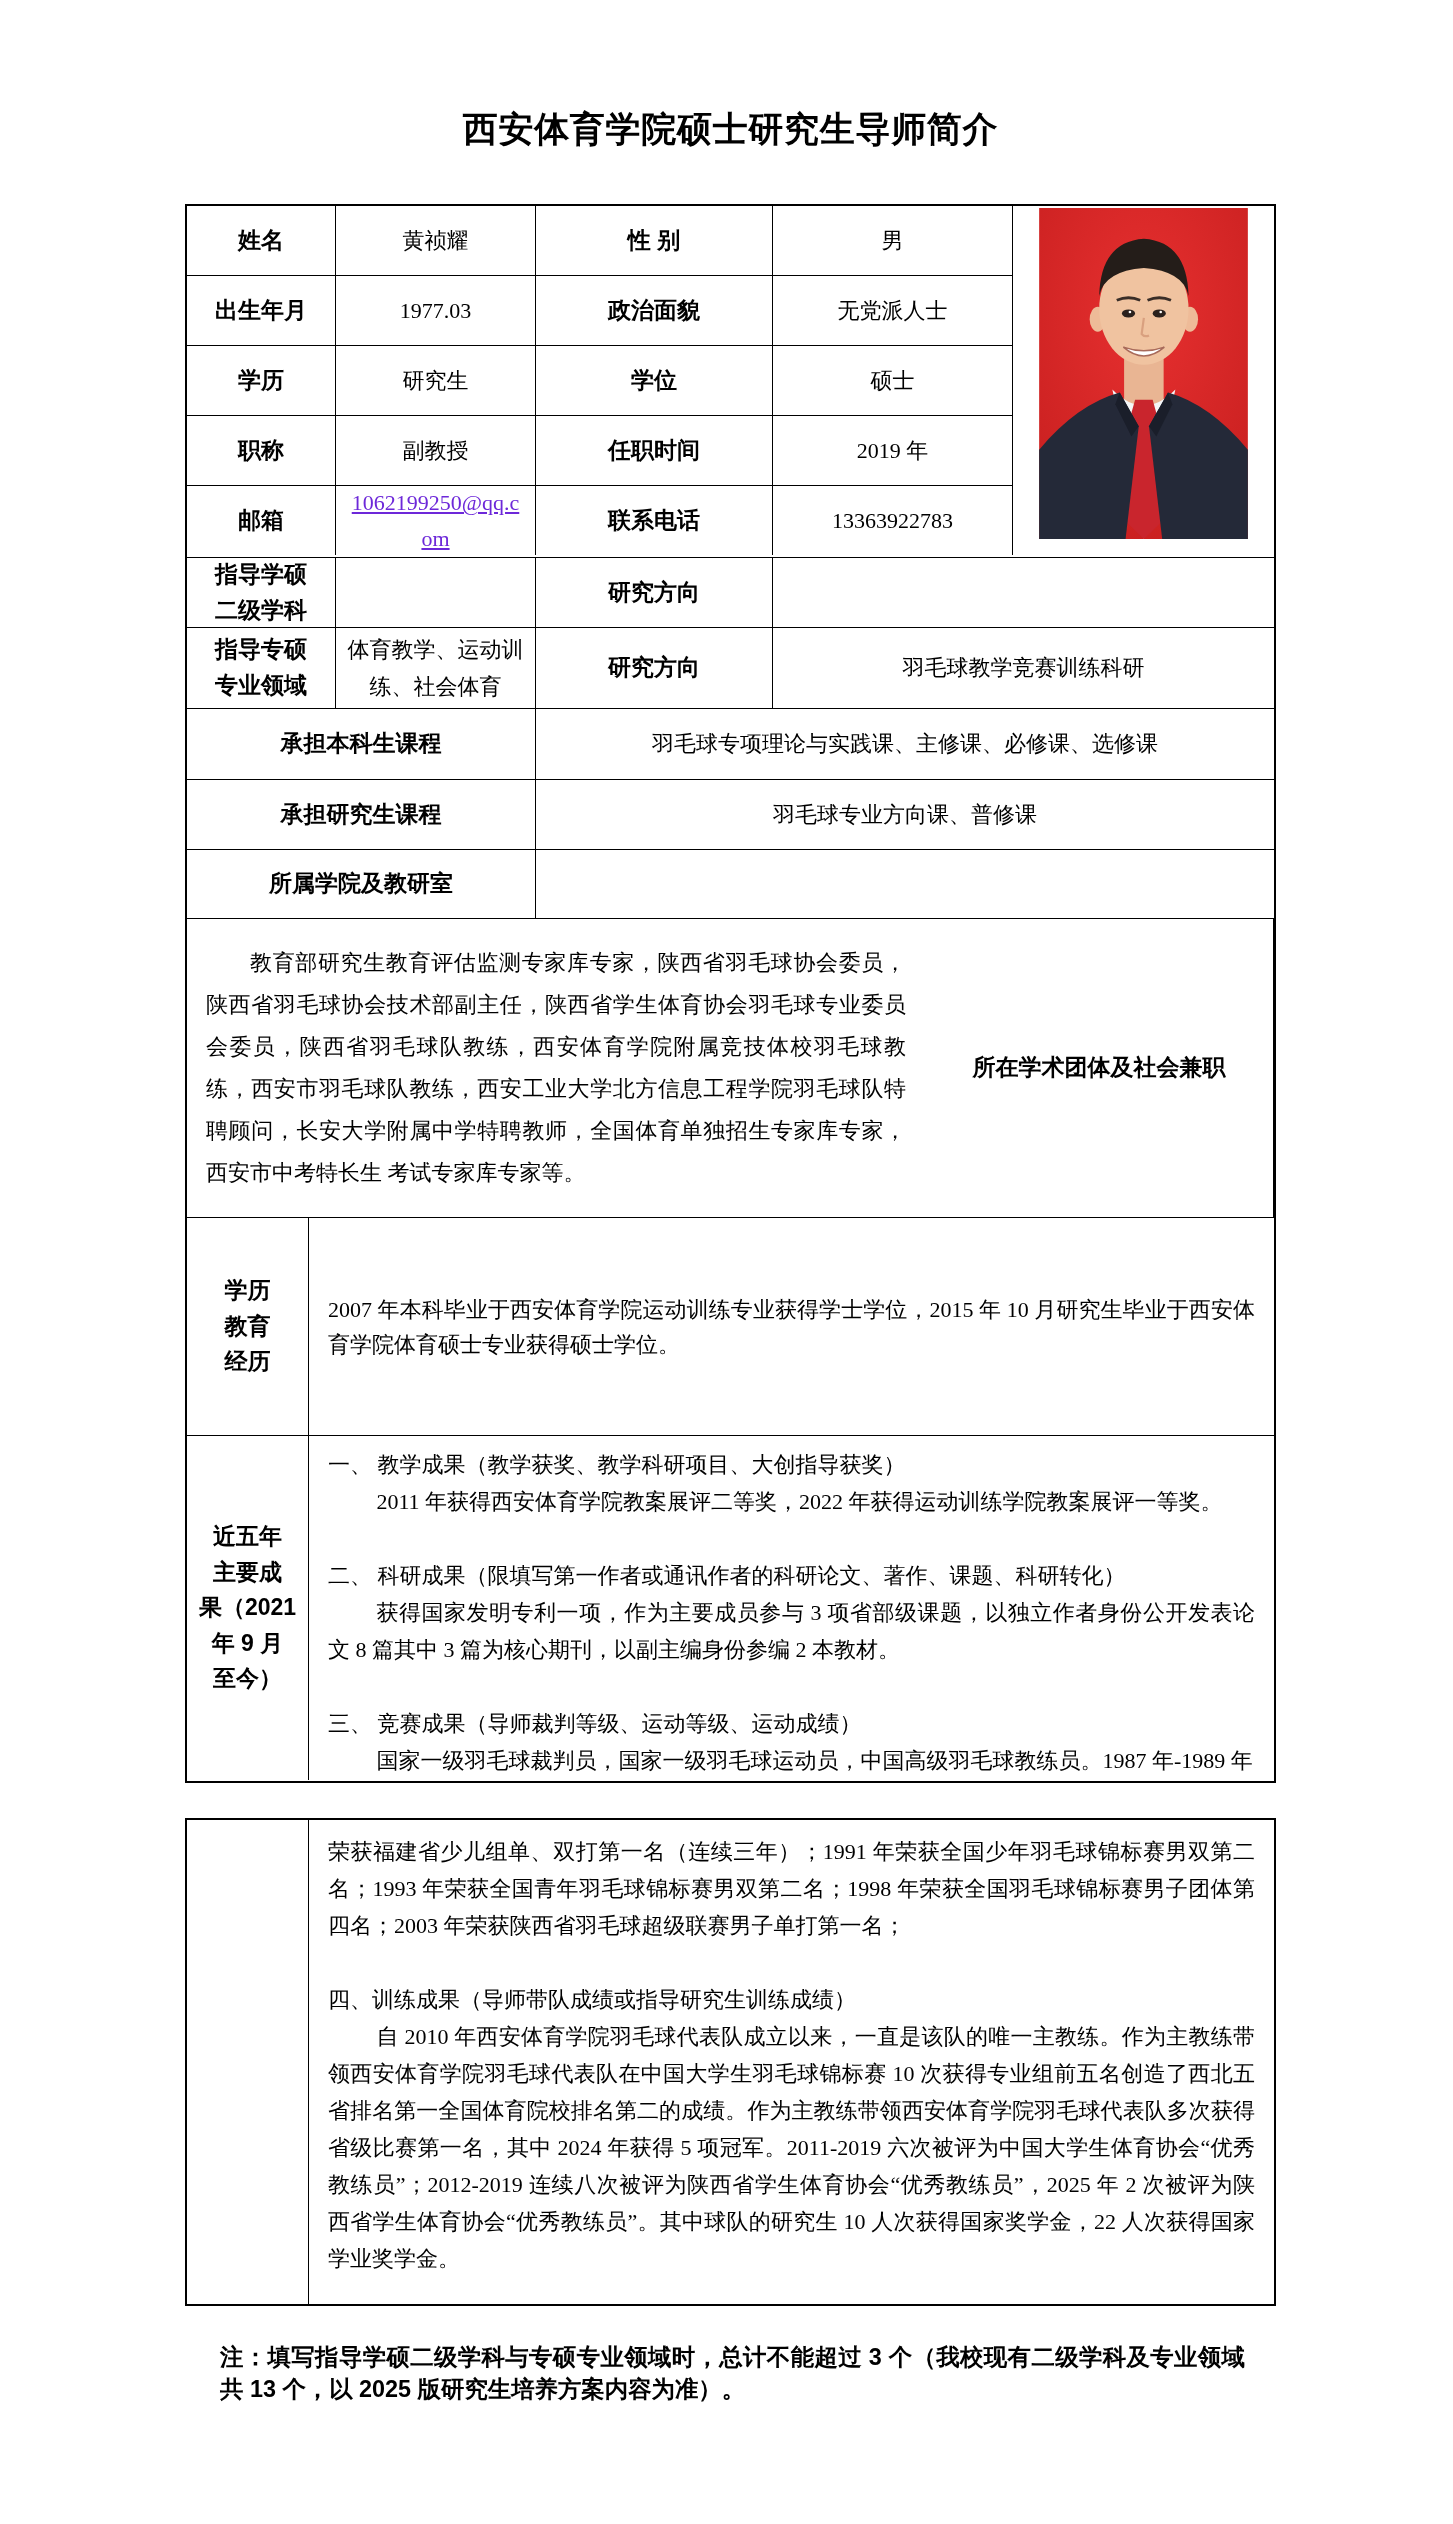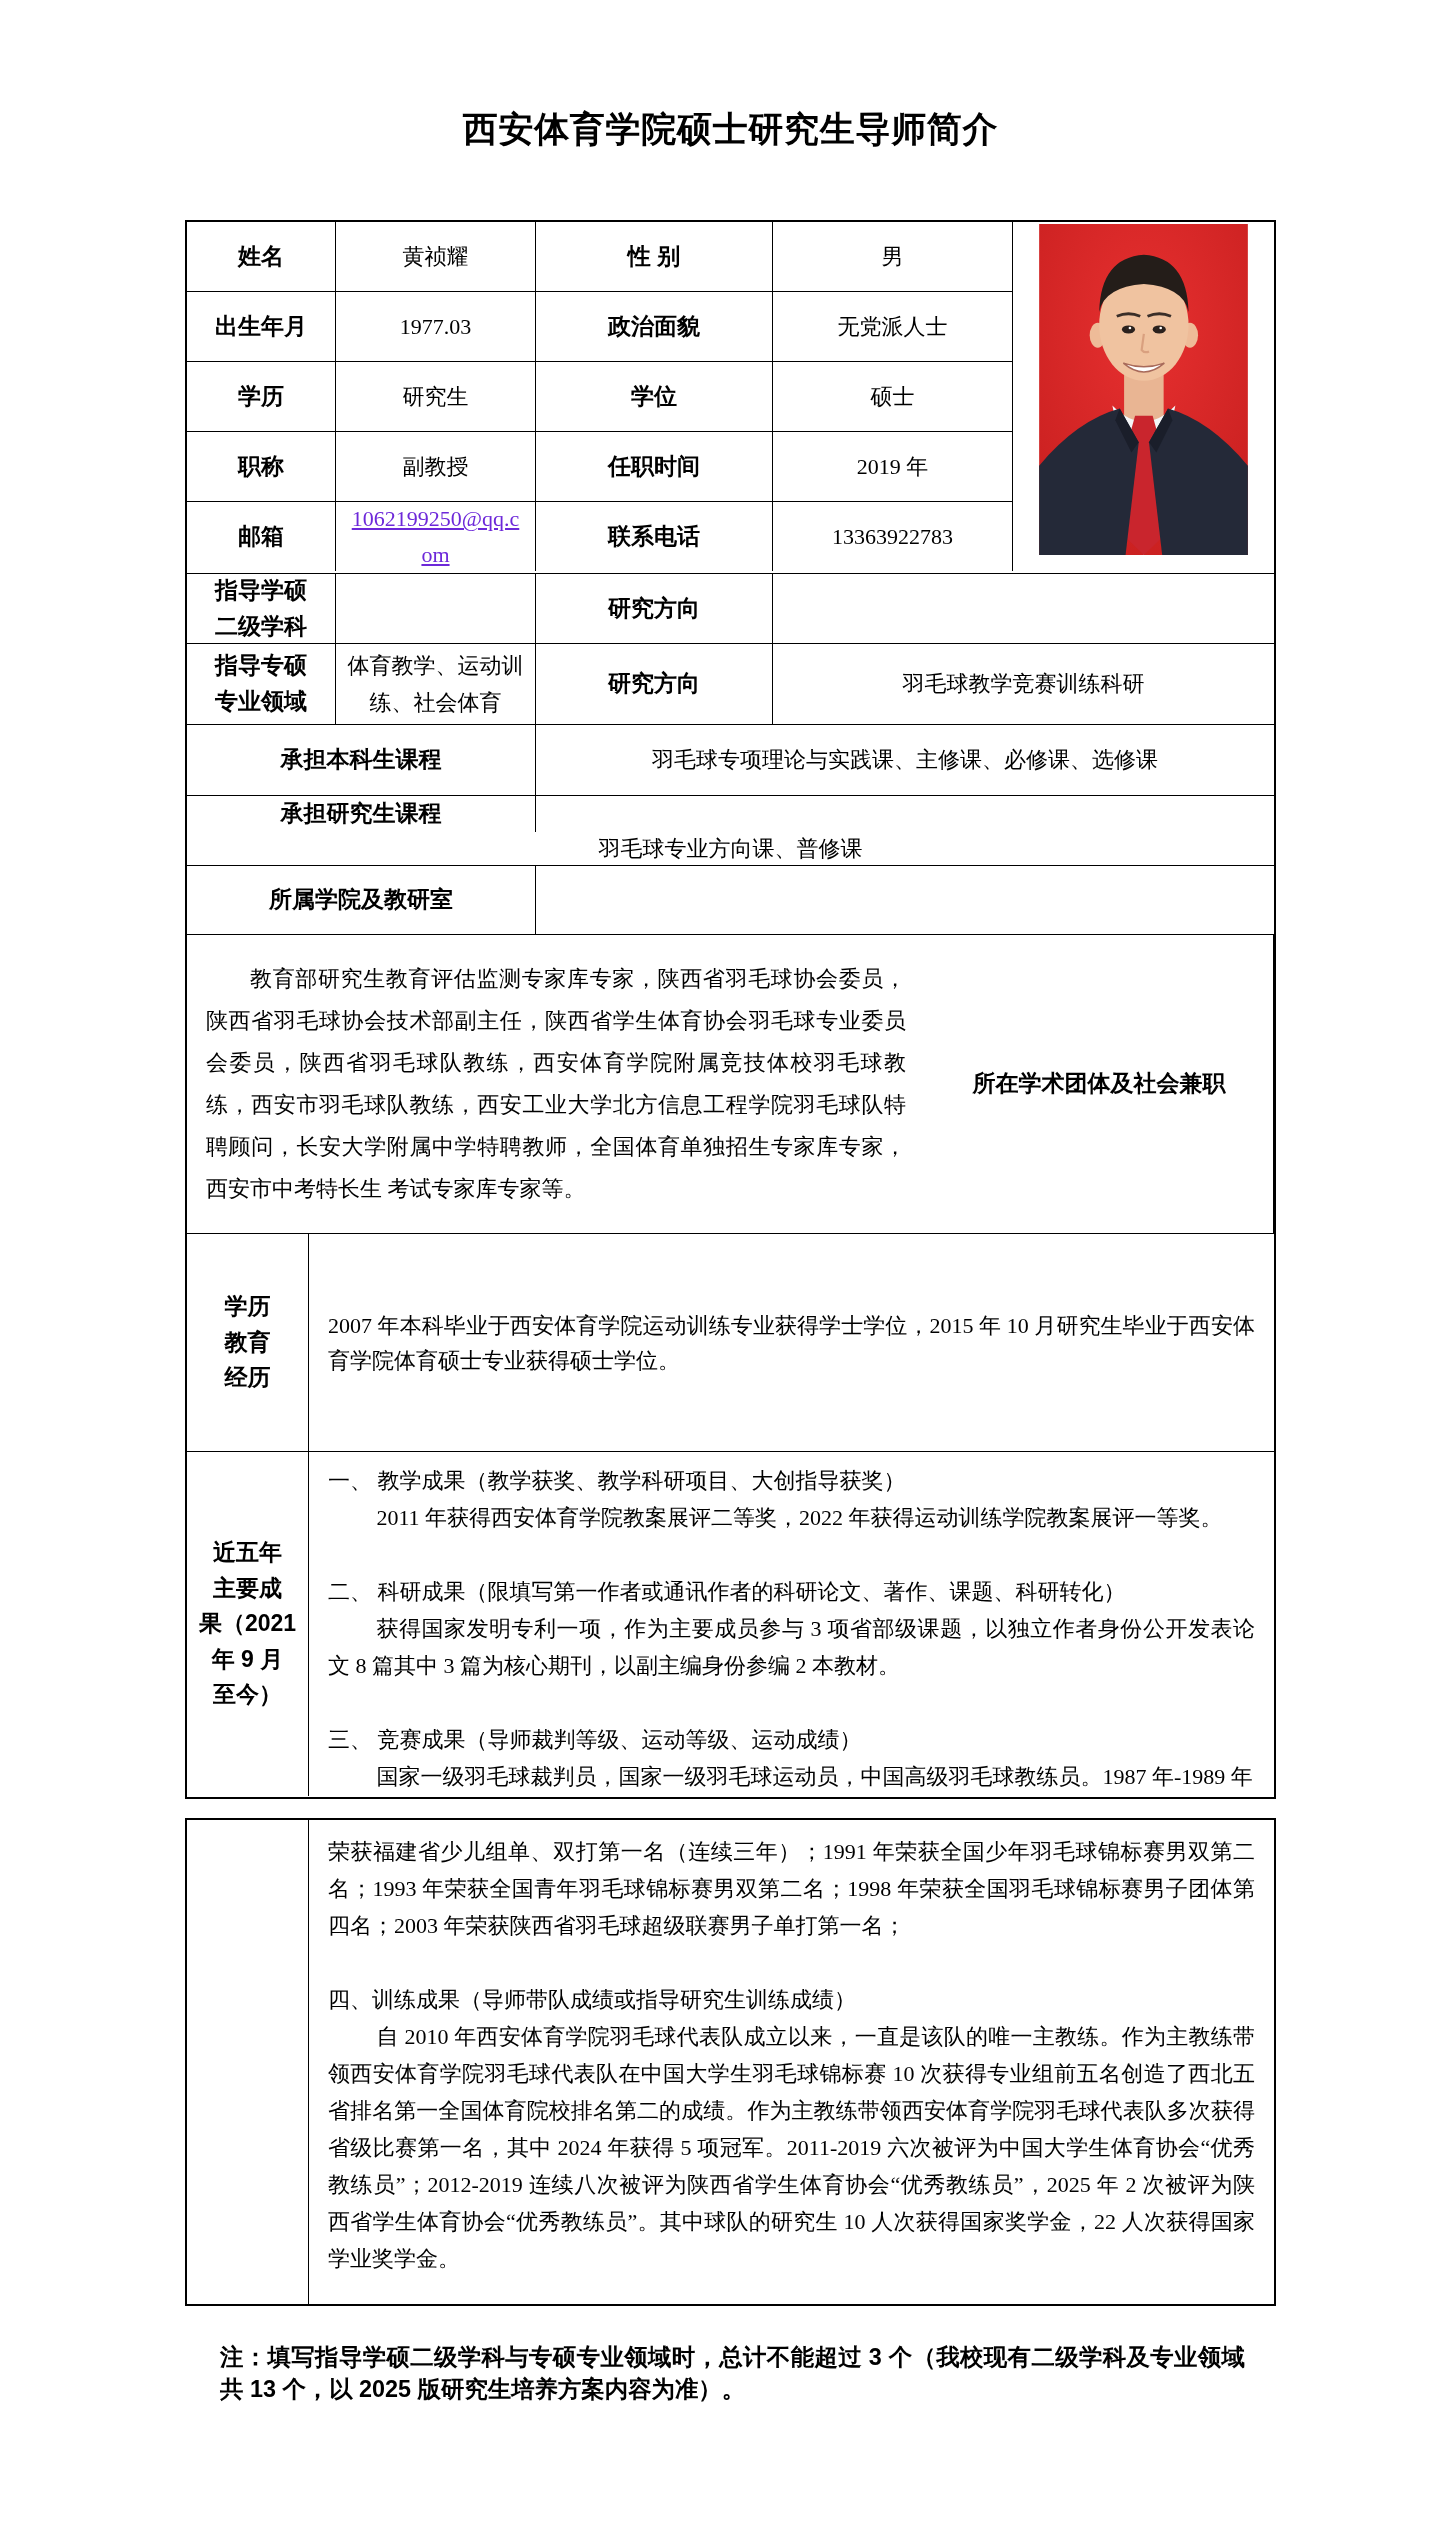--- a/index.html
+++ b/index.html
@@ -9,21 +9,21 @@
     position:absolute; left:185px; top:107px; width:1091px;
     text-align:center; font:700 35px/1.25 "Liberation Sans","DejaVu Sans",sans-serif;
     letter-spacing:0.7px;
   }
   .date-line {
     position:absolute; left:659px; top:173px; width:586px;
     text-align:right; font:700 24px/1.3 "Liberation Serif","DejaVu Serif",serif;margin-top:47px;
   }
 
   .tbl { position:absolute; left:185px; width:1091px; border:2.9px solid #000; box-sizing:border-box; background:#fff; }
-  .t1 { top:220px; height:1579px; }
+  .t1 { top:204px; height:1579px; }
   .t2 { top:1818px; height:488px; display:flex; }
 
   .row { display:flex; box-sizing:border-box; border-bottom:1.5px solid #000; }
   .row.nobb { border-bottom:none; }
   .cell { box-sizing:border-box; overflow:hidden; }
   .br { border-right:1.5px solid #000; }
 
   .groupA { display:flex; box-sizing:border-box; border-bottom:1.5px solid #000; height:352px; }
   .ga-left { width:826px; }
   .photo-cell { flex:1; display:flex; justify-content:center; align-items:flex-start; padding-top:2.2px; box-sizing:border-box; }
@@ -67,21 +67,21 @@
 
   .note {
     position:absolute; left:220px; top:2341px; width:1025px;
     font:700 23.4px/32px "Liberation Sans","DejaVu Sans",sans-serif; text-align:justify;
   }
 
   .h96  { height:70px; }
   .h94  { height:69px; }
   .h110 { height:81px; }
   .h97  { height:71px; }
-  .h95  { height:70px;flex-direction:column; }
+  .h95  { height:70px; }
   .h408 { height:299px; }
   .h298 { height:218px; }
   .h470 { height:344px; }
 </style>
 </head>
 <body>
 
 <div class="page">
 
   <div class="doc-title">西安体育学院硕士研究生导师简介</div>

